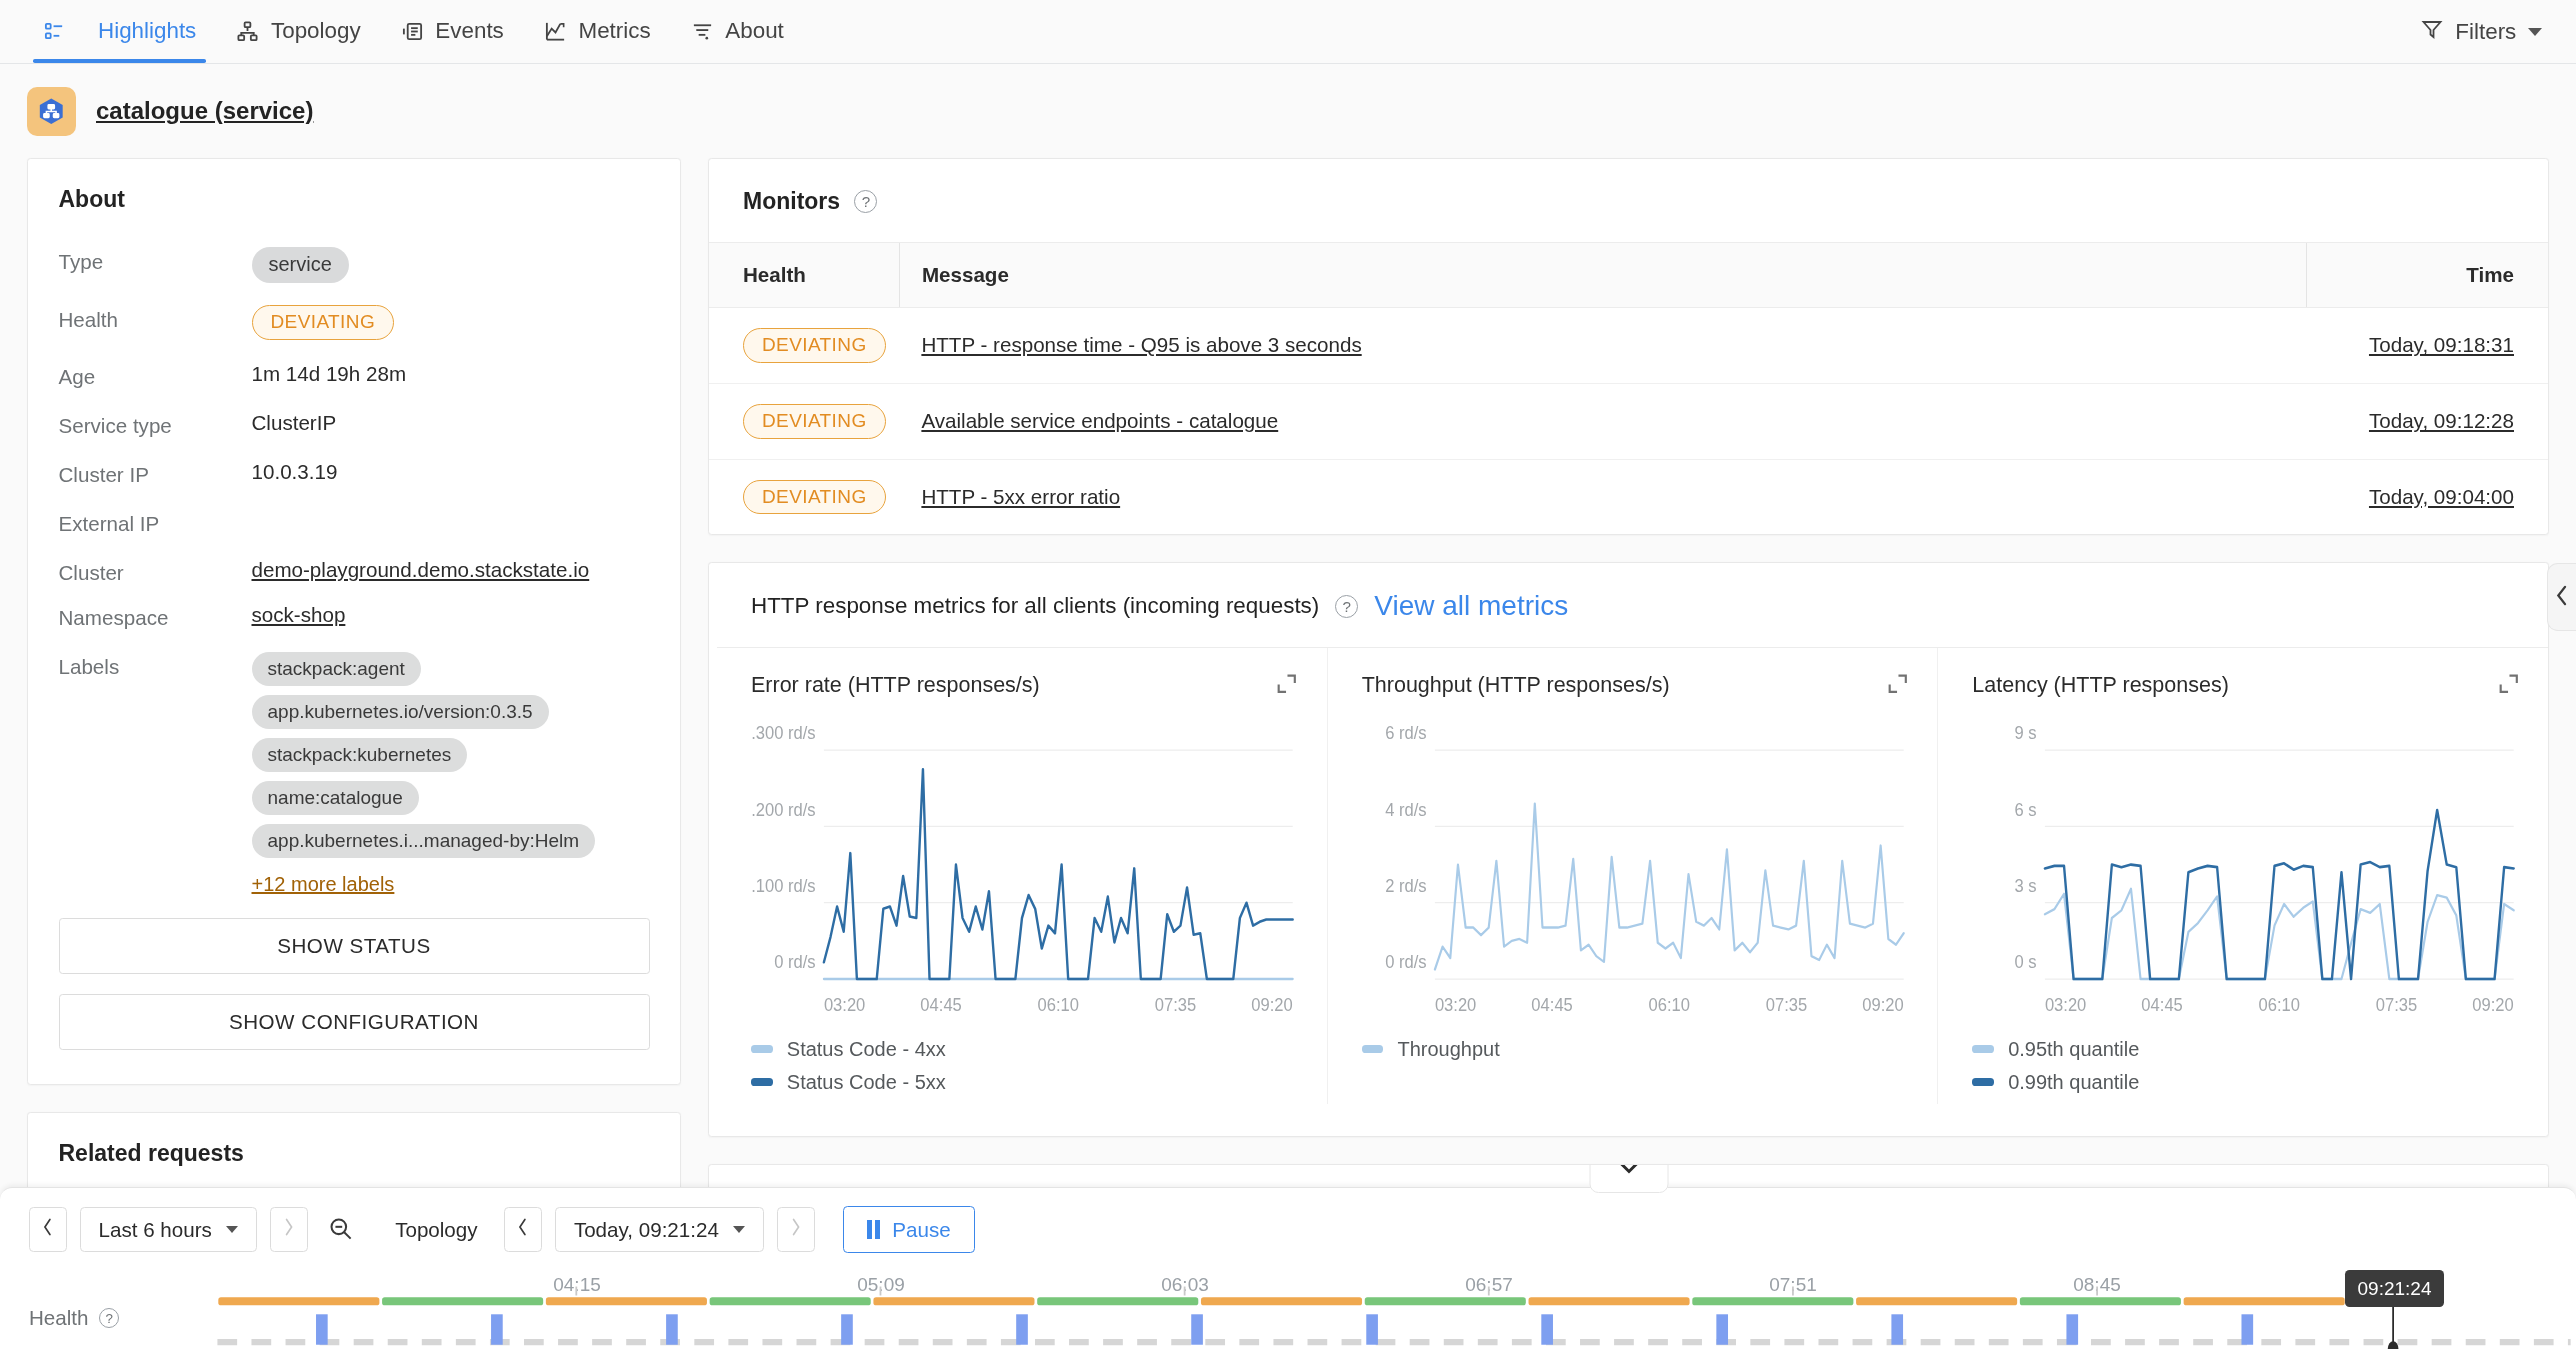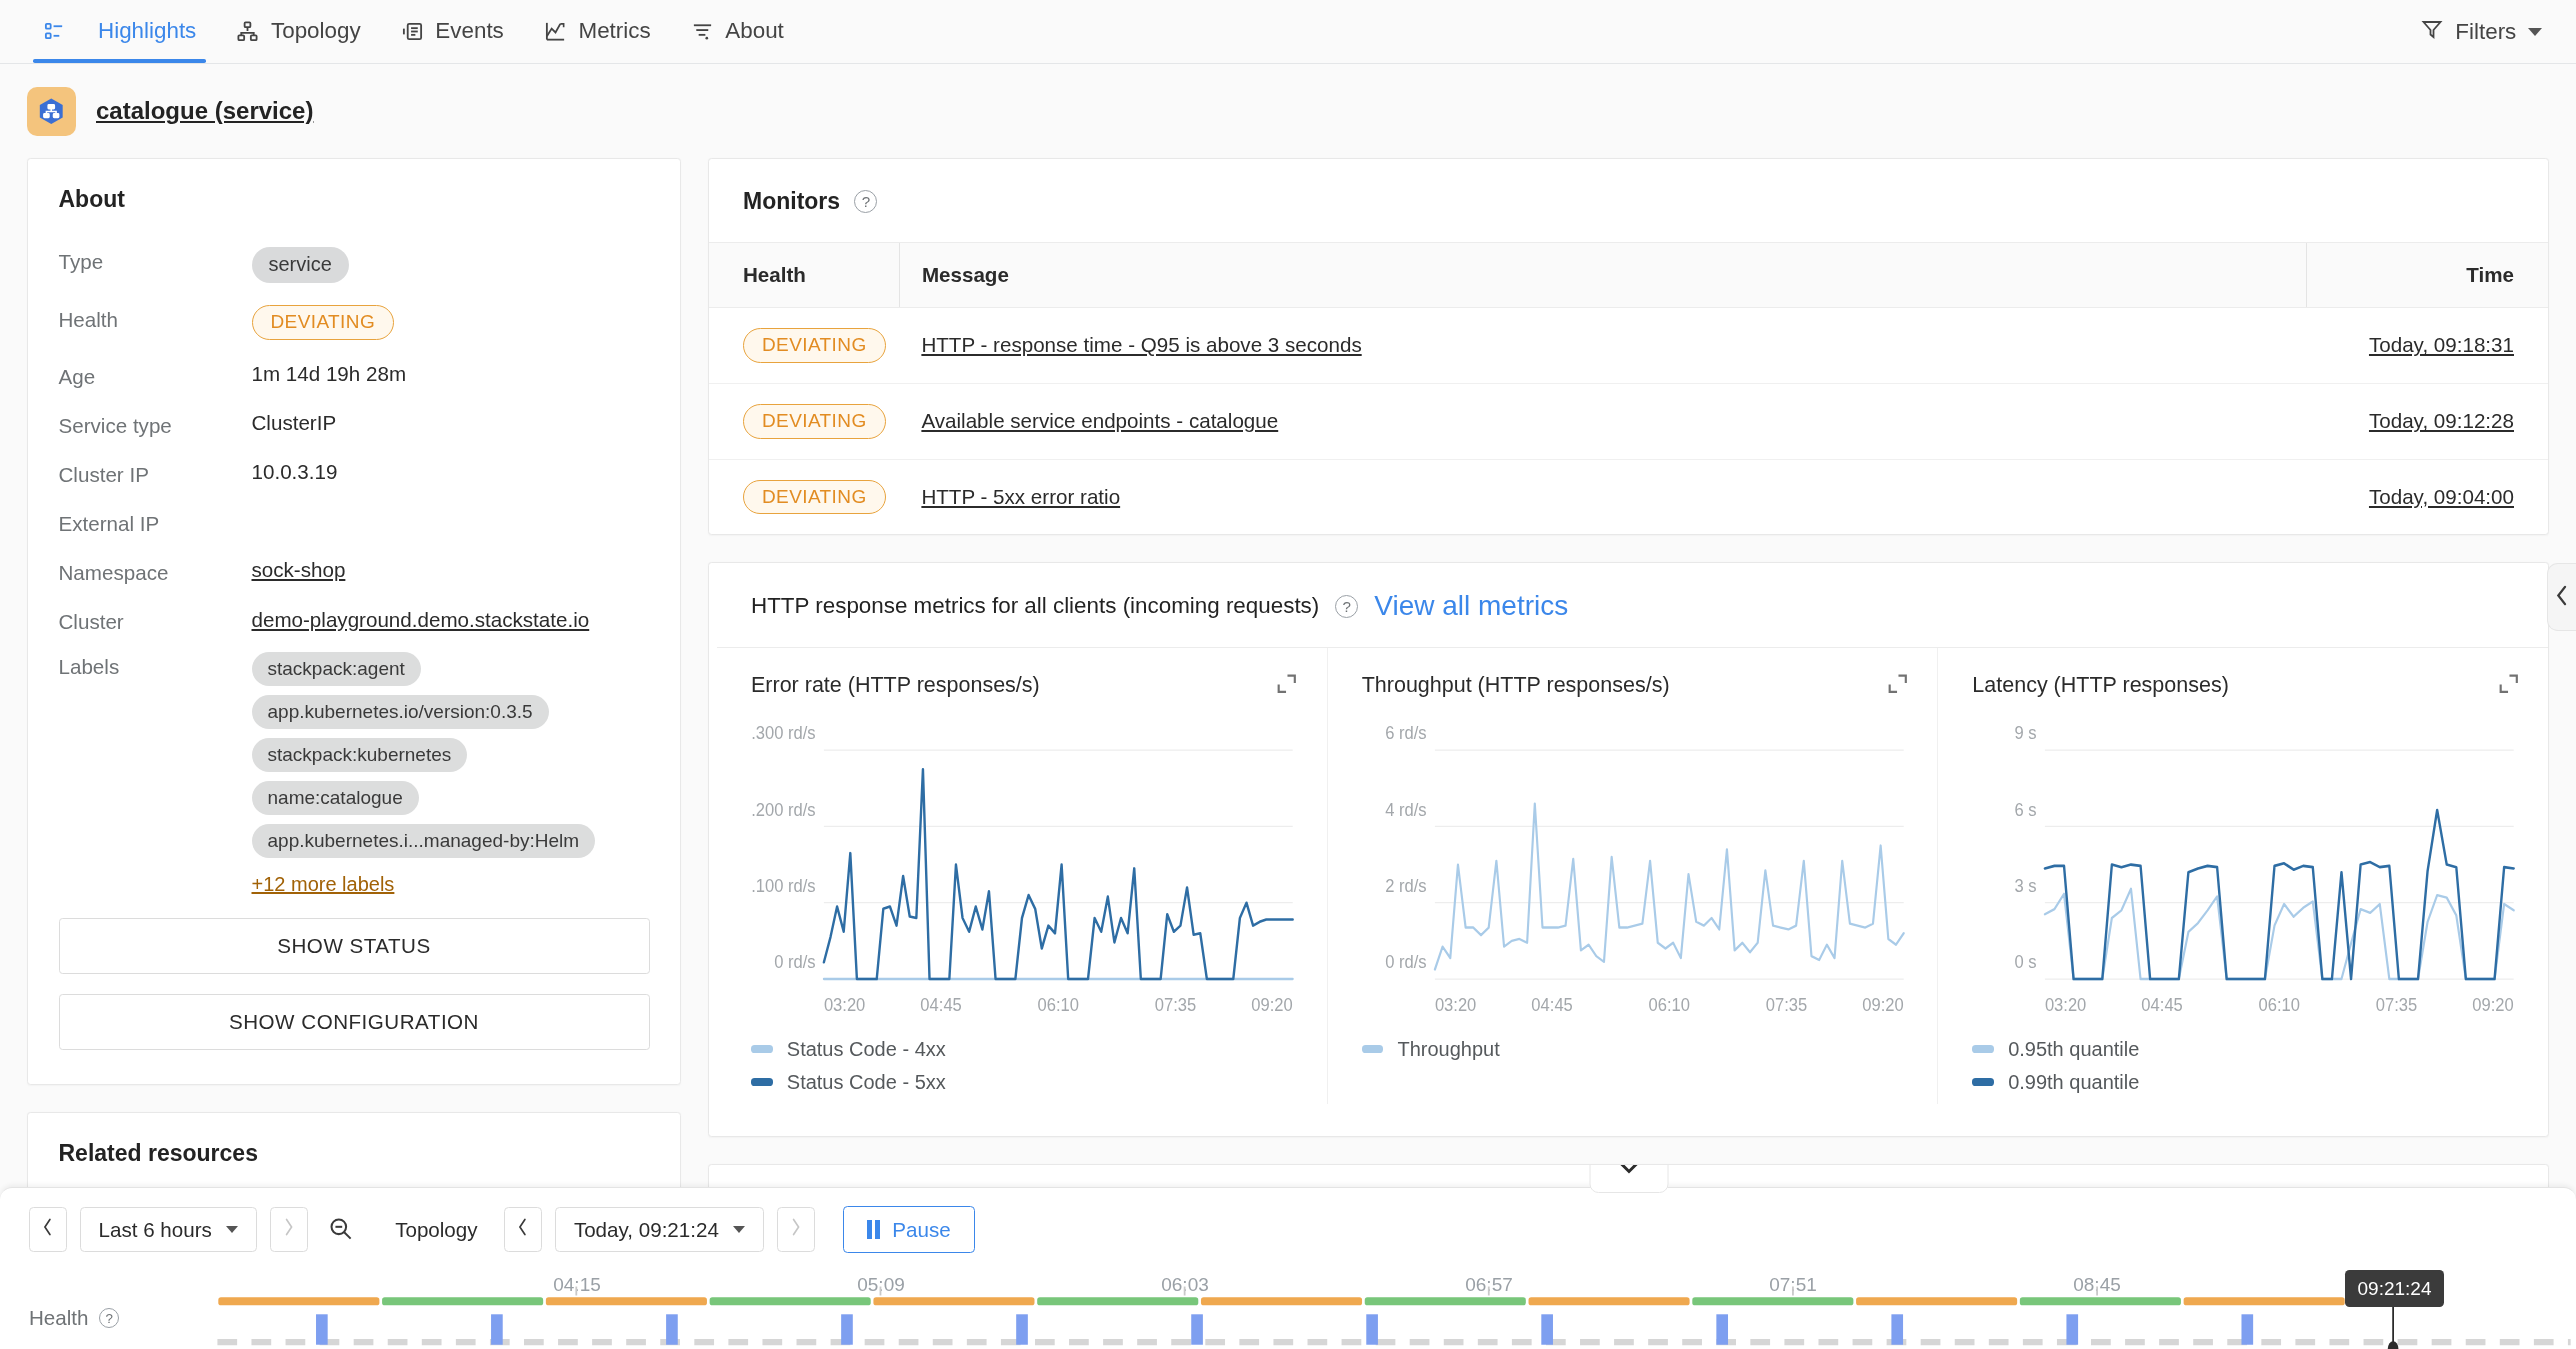--- a/index.html
+++ b/index.html
@@ -314,48 +314,48 @@
       <div class="kv">
         <div class="k">Cluster IP</div>
         <div class="v">10.0.3.19</div>
       </div>
 
       <div class="kv">
         <div class="k">External IP</div>
         <div class="v"></div>
       </div>
 
-      <div class="kv">
-        <div class="k">Namespace</div>
-        <div class="v"><span class="link">sock-shop</span></div>
-      </div>
-
       <div class="kv tight">
         <div class="k">Cluster</div>
         <div class="v"><span class="link">demo-playground.demo.stackstate.io</span></div>
+      </div>
+
+      <div class="kv">
+        <div class="k">Namespace</div>
+        <div class="v"><span class="link">sock-shop</span></div>
       </div>
 
       <div class="kv">
         <div class="k">Labels</div>
         <div class="v labels-wrap">
           <span class="lbl">stackpack:agent</span>
           <span class="lbl">app.kubernetes.io/version:0.3.5</span>
           <span class="lbl">stackpack:kubernetes</span>
           <span class="lbl">name:catalogue</span>
           <span class="lbl">app.kubernetes.i...managed-by:Helm</span>
           <span class="more-labels">+12 more labels</span>
         </div>
       </div>
 
       <button class="btn-wide">SHOW STATUS</button>
       <button class="btn-wide">SHOW CONFIGURATION</button>
     </div>
 
     <div class="card related-card">
-      <div class="card-title">Related resources</div>
+      <div class="card-title">Related requests</div>
       <div class="rel-cols">
         <div class="rel-col">Pods of this service</div>
         <div class="rel-col">Related services</div>
       </div>
     </div>
   </div>
 
   <div class="rightcol">
 
     <div class="card mon-card">

